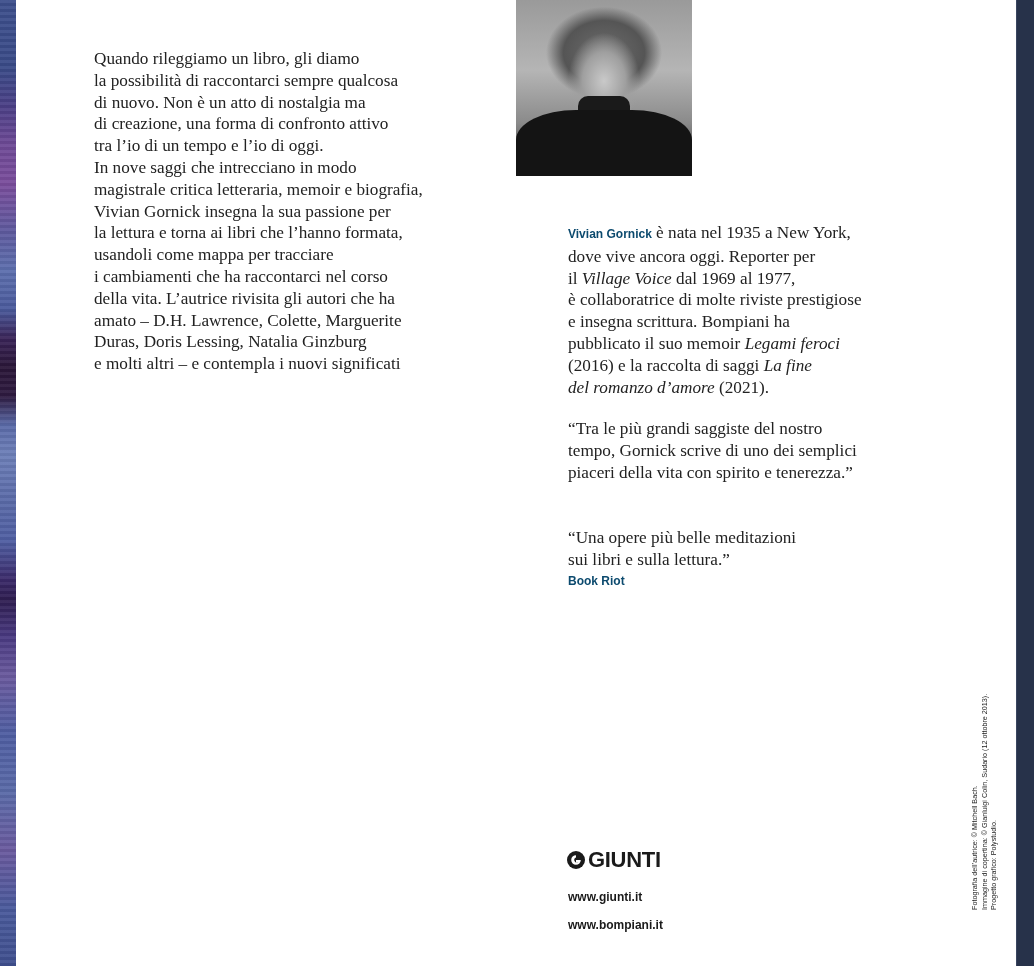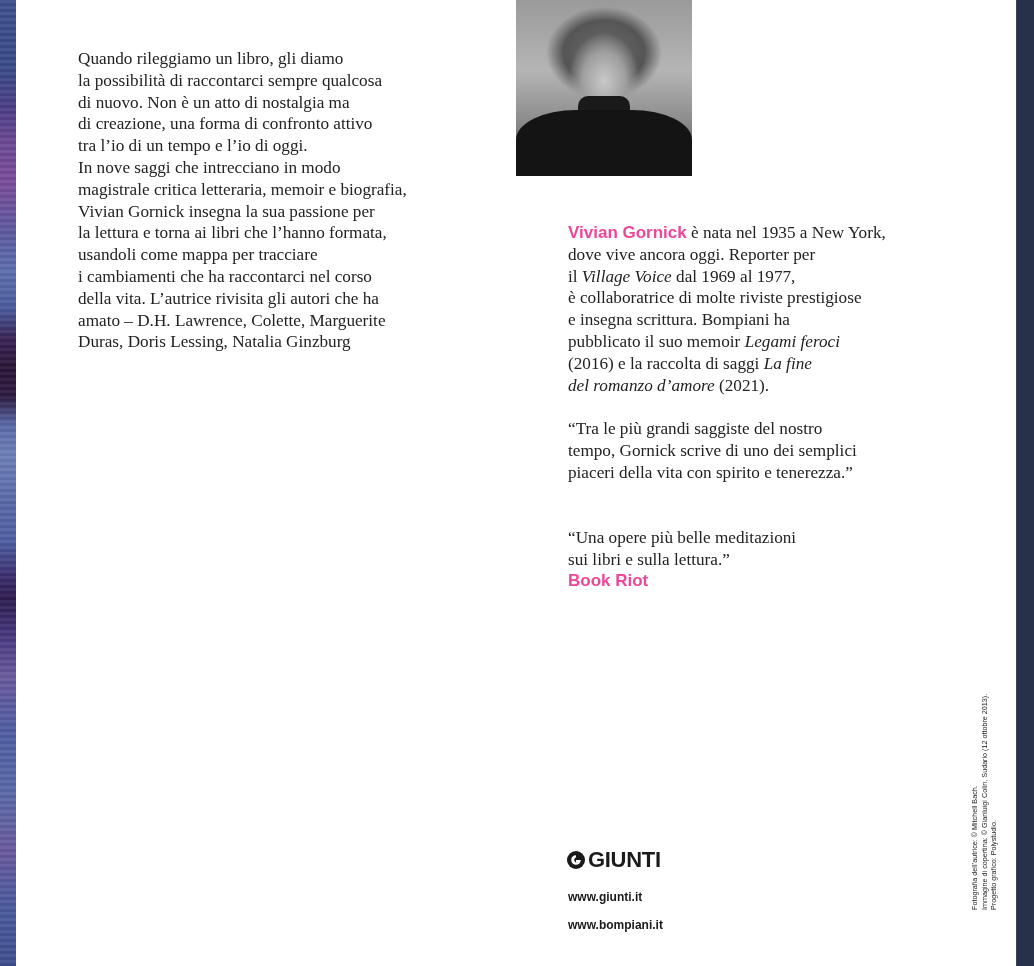--- a/index.html
+++ b/index.html
@@ -24,21 +24,21 @@
     }
     .right-strip {
       position: absolute; left: 1016px; top: 0; width: 18px; height: 966px;
       background: #27324a;
       border-left: 1px solid #3a4660;
     }
     .blurb {
       position: absolute; left: 78px; top: 48px; width: 420px;
       font-size: 17.2px; line-height: 21.8px; color: #222;
     }
-    .blurb .line { display: block; white-space: nowrap; }
+    .blurb .line { display: block; white-space: nowrap; margin-left: 16px; }
     .photo {
       position: absolute; left: 516px; top: 0; width: 176px; height: 176px;
       background:
         radial-gradient(ellipse 36px 48px at 50% 46%, #c9c9c9 0%, #9f9f9f 60%, rgba(0,0,0,0) 100%),
         radial-gradient(ellipse 58px 46px at 50% 30%, #6d6d6d 0%, #555 70%, rgba(0,0,0,0) 100%),
         linear-gradient(to bottom, #9a9a9a 0%, #b5b5b5 40%, #8a8a8a 70%, #333 100%);
       overflow: hidden;
     }
     .photo .sweater {
       position: absolute; left: 0; bottom: 0; width: 176px; height: 66px;
@@ -49,21 +49,21 @@
       position: absolute; left: 62px; bottom: 54px; width: 52px; height: 26px;
       background: #1a1a1a; border-radius: 10px 10px 0 0;
     }
     .bio {
       position: absolute; left: 568px; top: 222px; width: 360px;
       font-size: 17.2px; line-height: 21.8px; color: #222;
     }
     .bio .line { display: block; white-space: nowrap; }
     .sans-bold {
       font-family: "Liberation Sans", "DejaVu Sans", sans-serif;
-      font-weight: bold; font-size: 17px; color: #ec4899;
+      font-weight: bold; font-size: 12px; color: #0c4a6e;
     }
     .quote { position: absolute; left: 568px; width: 360px; font-size: 17.2px; line-height: 21.8px; color: #222; }
     .quote .line { display: block; white-space: nowrap; }
     .quote .attr { display: block; line-height: 20px; }
     .q1 { top: 418px; }
     .q2 { top: 527px; }
     .publisher {
       position: absolute; left: 566px; top: 847px;
       display: flex; align-items: center; gap: 2px;
       font-family: "Liberation Sans", "DejaVu Sans", sans-serif;
@@ -98,20 +98,21 @@
   <span class="line">tra l’io di un tempo e l’io di oggi.</span>
   <span class="line">In nove saggi che intrecciano in modo</span>
   <span class="line">magistrale critica letteraria, memoir e biografia,</span>
   <span class="line">Vivian Gornick insegna la sua passione per</span>
   <span class="line">la lettura e torna ai libri che l’hanno formata,</span>
   <span class="line">usandoli come mappa per tracciare</span>
   <span class="line">i cambiamenti che ha raccontarci nel corso</span>
   <span class="line">della vita. L’autrice rivisita gli autori che ha</span>
   <span class="line">amato – D.H. Lawrence, Colette, Marguerite</span>
   <span class="line">Duras, Doris Lessing, Natalia Ginzburg</span>
+  <span class="line">e molti altri – e contempla i nuovi significati</span>
 </div>
 
 <div class="photo" role="img" aria-label="Author photo of Vivian Gornick">
   <div class="neck"></div>
   <div class="sweater"></div>
 </div>
 
 <div class="bio">
   <span class="line"><span class="sans-bold">Vivian Gornick</span><span> è nata nel 1935 a New York,</span></span>
   <span class="line">dove vive ancora oggi. Reporter per</span>

